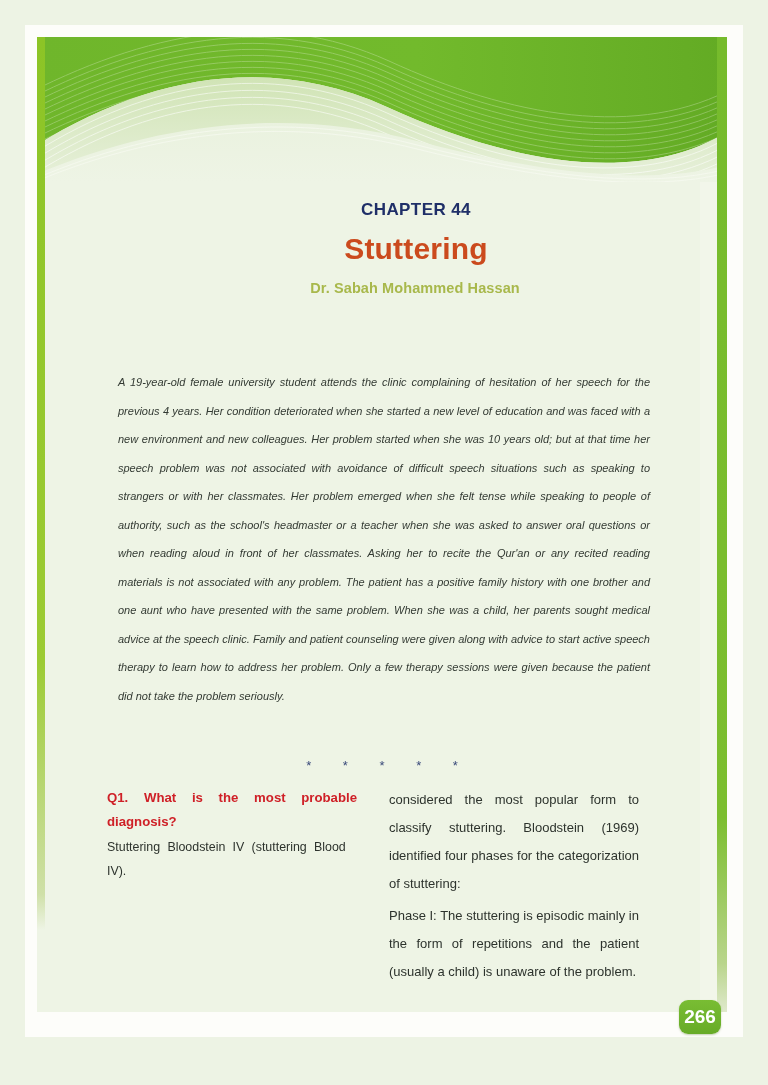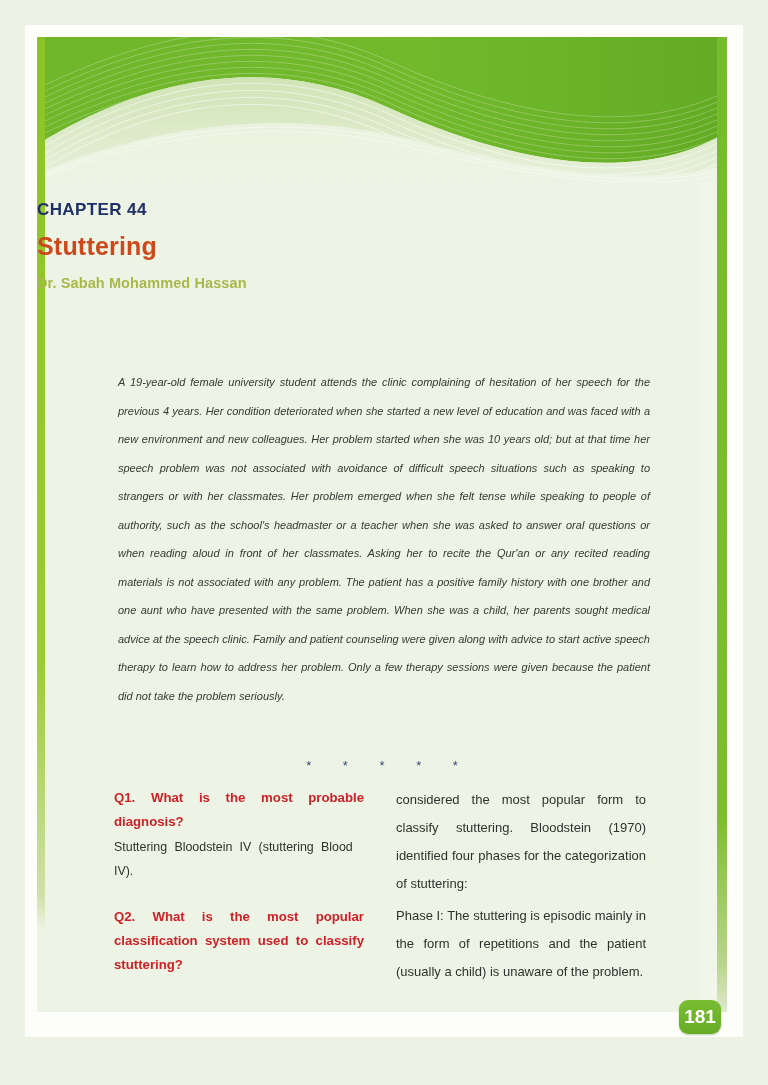--- a/index.html
+++ b/index.html
@@ -63,30 +63,32 @@
     width: 690px; height: 145px;
     overflow: hidden;
   }
   .banner svg { display:block; }
 
   
   .title-block {
     position: absolute;
     left: 37px; top: 200px;
     width: 690px;
+    text-align: center;
+    padding-left: 34px;
   }
   .chapter-label {
     font-size: 17px;
     font-weight: bold;
     color: #1f2f68;
     letter-spacing: .4px;
     margin: 0;
   }
   .chapter-title {
-    font-size: 25px;
+    font-size: 30px;
     font-weight: bold;
     color: #cb4a1d;
     margin: 12px 0 0 0;
     letter-spacing: .2px;
   }
   .author {
     font-size: 14.5px;
     font-weight: bold;
     color: #a8b84b;
     margin: 14px 2px 0 0;
@@ -114,21 +116,21 @@
     text-align: center;
     color: #3a4a7a;
     font-size: 13px;
     letter-spacing: 14px;
     text-indent: 14px;
   }
 
   
   .columns {
     position: absolute;
-    left: 114px; top: 786px;
+    left: 107px; top: 786px;
     width: 532px;
     height: 205px;
   }
   .col {
     position: absolute;
     top: 0;
     width: 250px;
   }
   .col-left  { left: 0; }
   .col-right { left: 282px; }
@@ -252,25 +254,24 @@
   </div>
 
   <div class="divider">* * * * *</div>
 
   <div class="columns">
 
     <div class="col col-left">
       <p class="qa-question">Q1. What is the most probable diagnosis?</p>
       <p class="qa-answer narrow">Stuttering Bloodstein IV (stuttering Blood IV).</p>
       <div class="spacer"></div>
-      <p class="qa-question">Q2. What is the most popular classification system used to classify stuttering?</p>
     </div>
 
     <div class="col col-right">
-      <p class="body-para">considered the most popular form to classify stuttering. Bloodstein (1970) identified four phases for the categorization of stuttering:</p>
+      <p class="body-para">considered the most popular form to classify stuttering. Bloodstein (1969) identified four phases for the categorization of stuttering:</p>
       <p class="body-para">Phase I: The stuttering is episodic mainly in the form of repetitions and the patient (usually a child) is unaware of the problem.</p>
     </div>
 
   </div>
 
-  <div class="page-badge">181</div>
+  <div class="page-badge">266</div>
 
 </div>
 
 </body></html>

